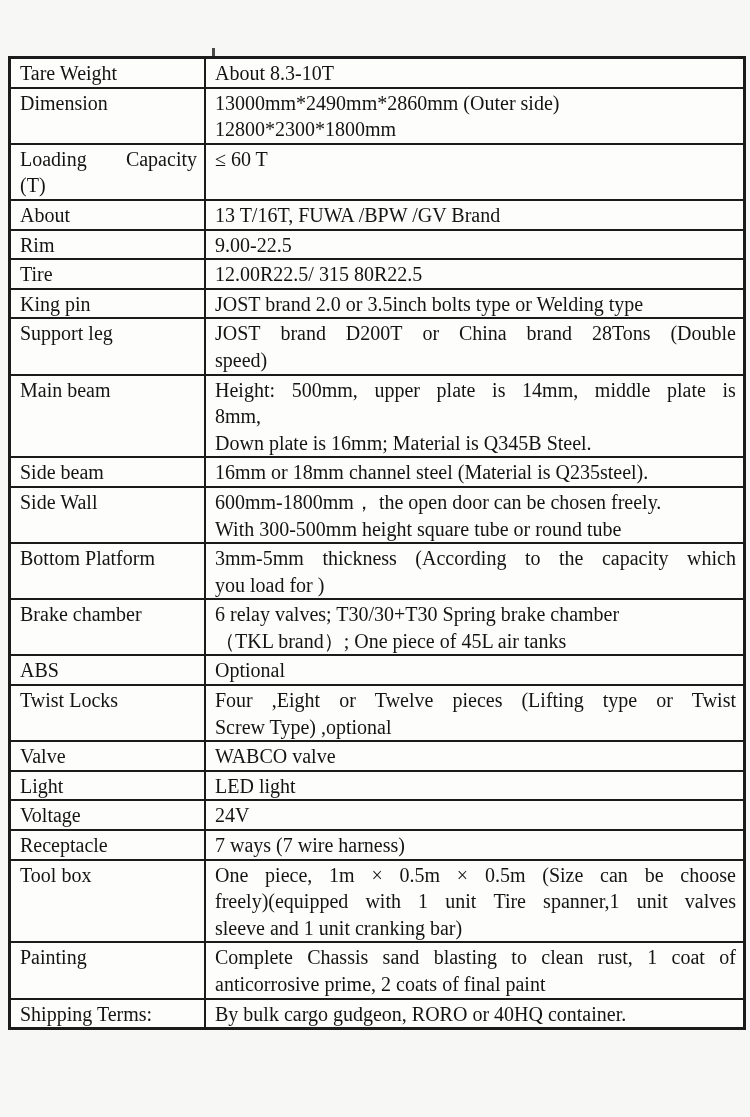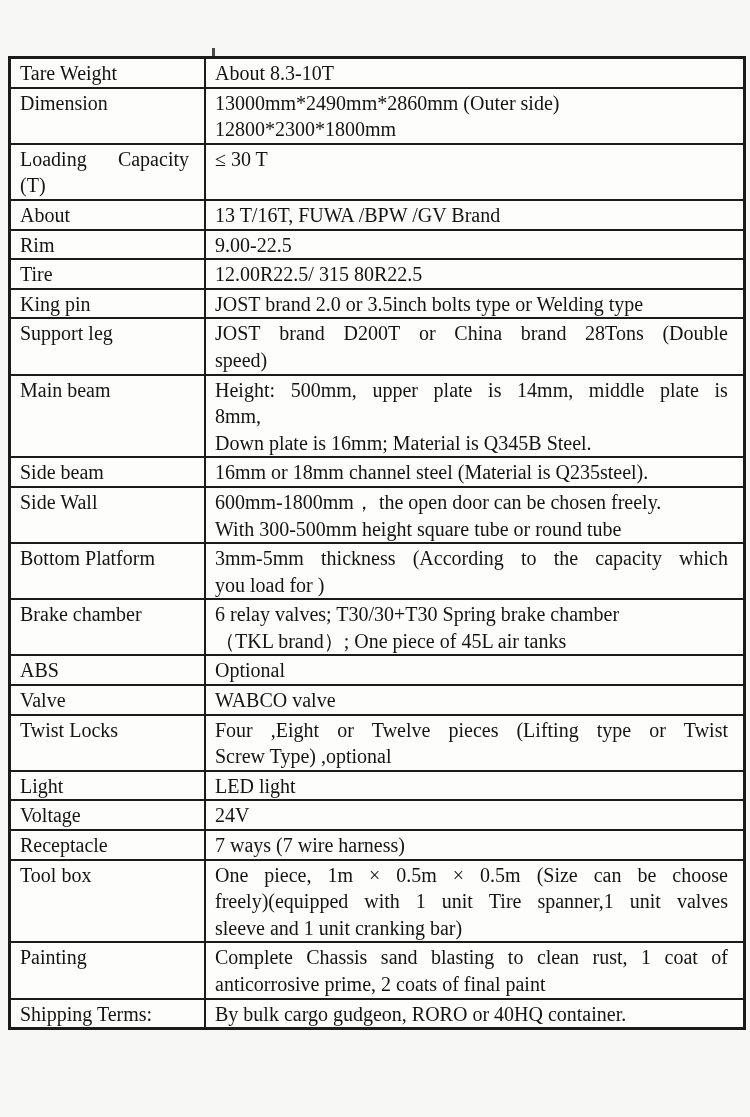--- a/index.html
+++ b/index.html
@@ -46,21 +46,21 @@
   .ln {
     line-height: 26.6px;
     white-space: pre;
     padding-left: 9px;
     padding-right: 7px;
   }
   
   .ln.j {
     display: flex;
     justify-content: space-between;
-    padding-right: 15px;
+    padding-right: 7px;
   }
   .ln.j span { white-space: pre; }
   
   .stub {
     position: absolute;
     width: 3px;
     left: 212px;
   }
   .stub.top {
     top: 0;
@@ -96,21 +96,21 @@
             <div class="ln">13000mm*2490mm*2860mm (Outer side)</div>
             <div class="ln">12800*2300*1800mm</div>
           </td>
         </tr>
         <tr>
           <td class="label">
             <div class="ln j"><span>Loading</span><span>Capacity</span></div>
             <div class="ln">(T)</div>
           </td>
           <td class="value">
-            <div class="ln">≤ 30 T</div>
+            <div class="ln">≤ 60 T</div>
           </td>
         </tr>
         <tr>
           <td class="label">
             <div class="ln">About</div>
           </td>
           <td class="value">
             <div class="ln">13 T/16T, FUWA /BPW /GV Brand</div>
           </td>
         </tr>
@@ -195,33 +195,33 @@
         <tr>
           <td class="label">
             <div class="ln">ABS</div>
           </td>
           <td class="value">
             <div class="ln">Optional</div>
           </td>
         </tr>
         <tr>
           <td class="label">
-            <div class="ln">Valve</div>
-          </td>
-          <td class="value">
-            <div class="ln">WABCO valve</div>
-          </td>
-        </tr>
-        <tr>
-          <td class="label">
             <div class="ln">Twist Locks</div>
           </td>
           <td class="value">
             <div class="ln j"><span>Four</span><span>,Eight</span><span>or</span><span>Twelve</span><span>pieces</span><span>(Lifting</span><span>type</span><span>or</span><span>Twist</span></div>
             <div class="ln">Screw Type) ,optional</div>
+          </td>
+        </tr>
+        <tr>
+          <td class="label">
+            <div class="ln">Valve</div>
+          </td>
+          <td class="value">
+            <div class="ln">WABCO valve</div>
           </td>
         </tr>
         <tr>
           <td class="label">
             <div class="ln">Light</div>
           </td>
           <td class="value">
             <div class="ln">LED light</div>
           </td>
         </tr>

